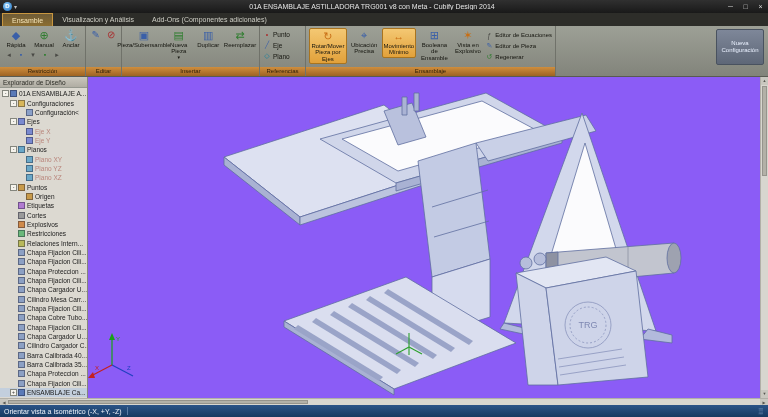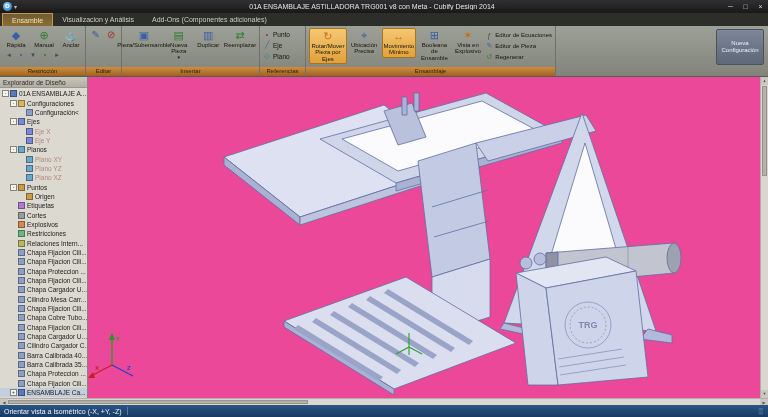--- a/index.html
+++ b/index.html
@@ -64,21 +64,21 @@
   .titem.sel { background:#c3cfdd; }
   .texp { width:7px; height:7px; flex:0 0 7px; border:1px solid #84867d; background:#f5f3ec;
     font-size:5px; line-height:5px; text-align:center; margin-right:1px; color:#333; }
   .texp.none { border:none; background:transparent; }
   .ticon { width:7px; height:7px; flex:0 0 7px; margin-right:2px; border:1px solid rgba(20,20,40,.4); }
   .ic-assembly{background:#5a7ab8}.ic-folder{background:#d8b65a}.ic-config{background:#8aa0c8}
   .ic-axes,.ic-axis{background:#7a8ad0}.ic-planes,.ic-plane{background:#6aa8c8}
   .ic-points,.ic-point{background:#c89a4a}.ic-tags{background:#b07ad0}.ic-sections{background:#9a9a9a}
   .ic-exploded{background:#d08a4a}.ic-constraints{background:#6ab87a}.ic-relations{background:#b8b85a}
   .ic-part{background:#8ca0c4}
-  .viewport { flex:1; position:relative; background:#ec4899; overflow:hidden;font-weight:bold; }
+  .viewport { flex:1; position:relative; background:#8b5cf6; overflow:hidden; }
   .viewport svg { position:absolute; inset:0; }
   .vscroll { width:8px; flex:0 0 8px; background:#d8d6cf; border-left:1px solid #b1afa7;
     display:flex; flex-direction:column; }
   .varrow { height:8px; flex:0 0 8px; font-size:4px; text-align:center; line-height:8px; color:#55554f; background:#c9c7bf; }
   .vthumb { height:90px; margin:1px; background:#b3b1a8; border:1px solid #96948c; }
   .vtrack { flex:1; }
   
   .hscroll { height:7px; flex:0 0 7px; background:#d8d6cf; border-top:1px solid #b1afa7;
     display:flex; align-items:stretch; }
   .harrow { width:8px; font-size:4px; text-align:center; line-height:7px; color:#55554f; background:#c9c7bf; }

